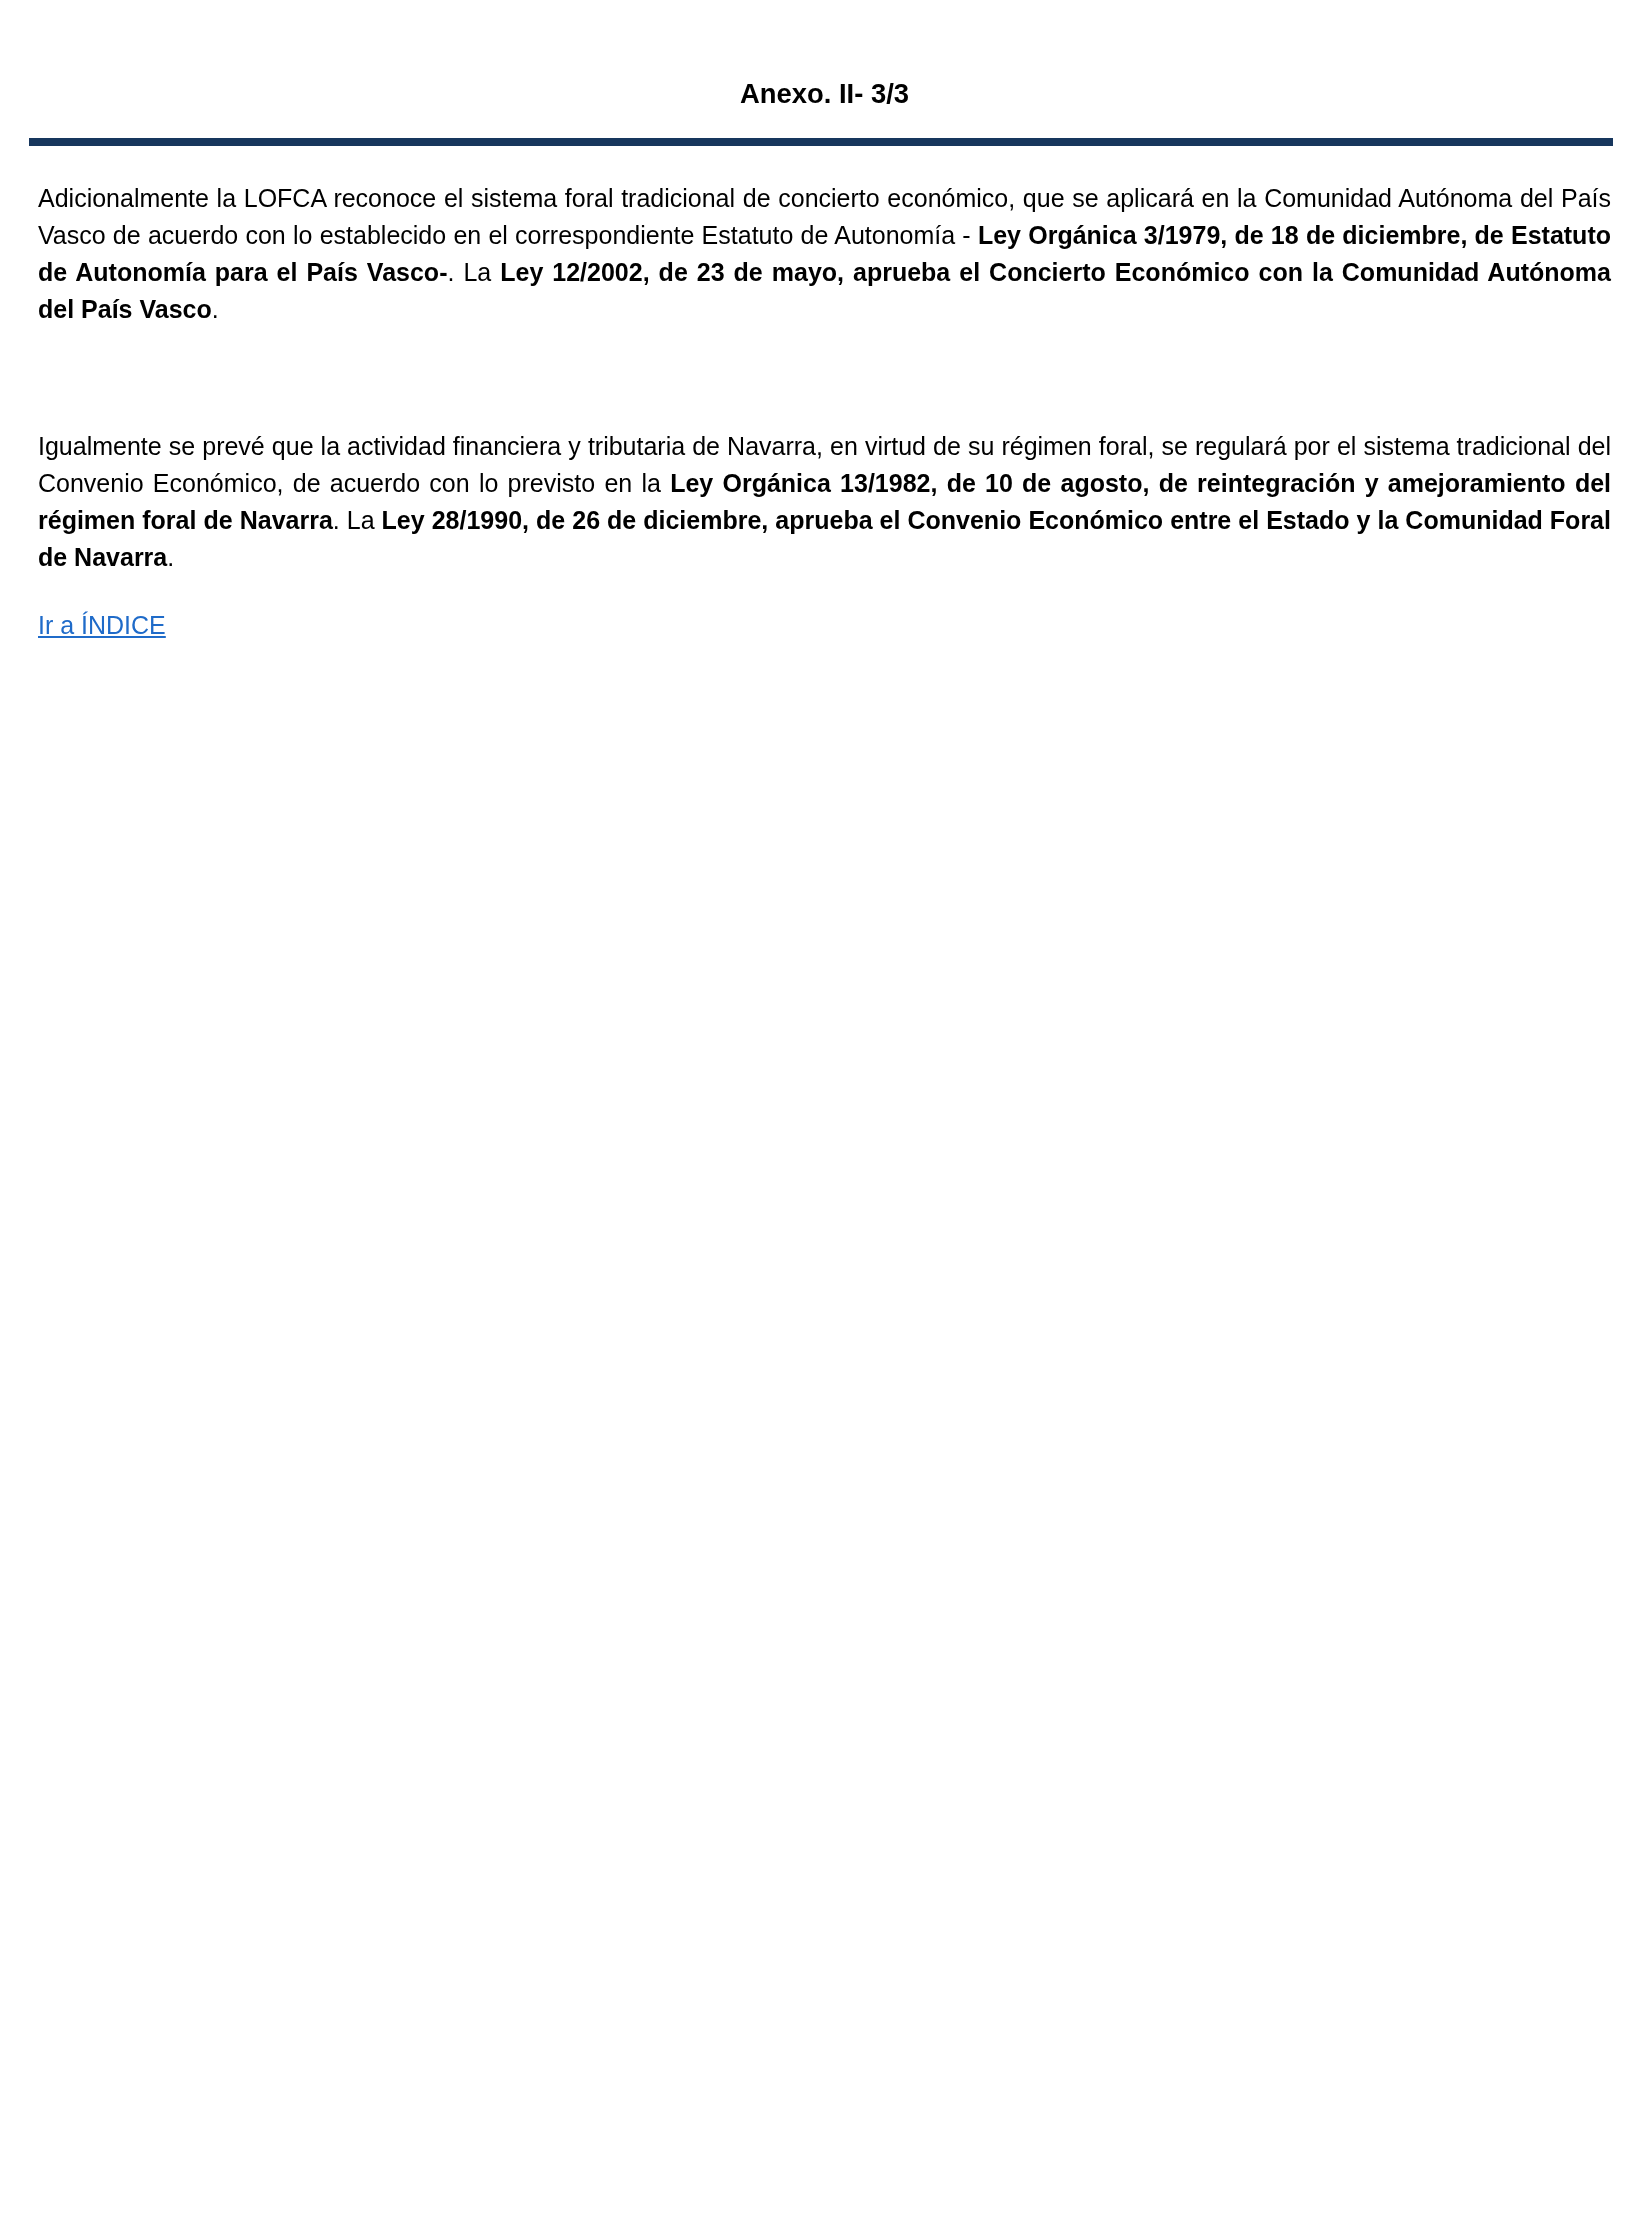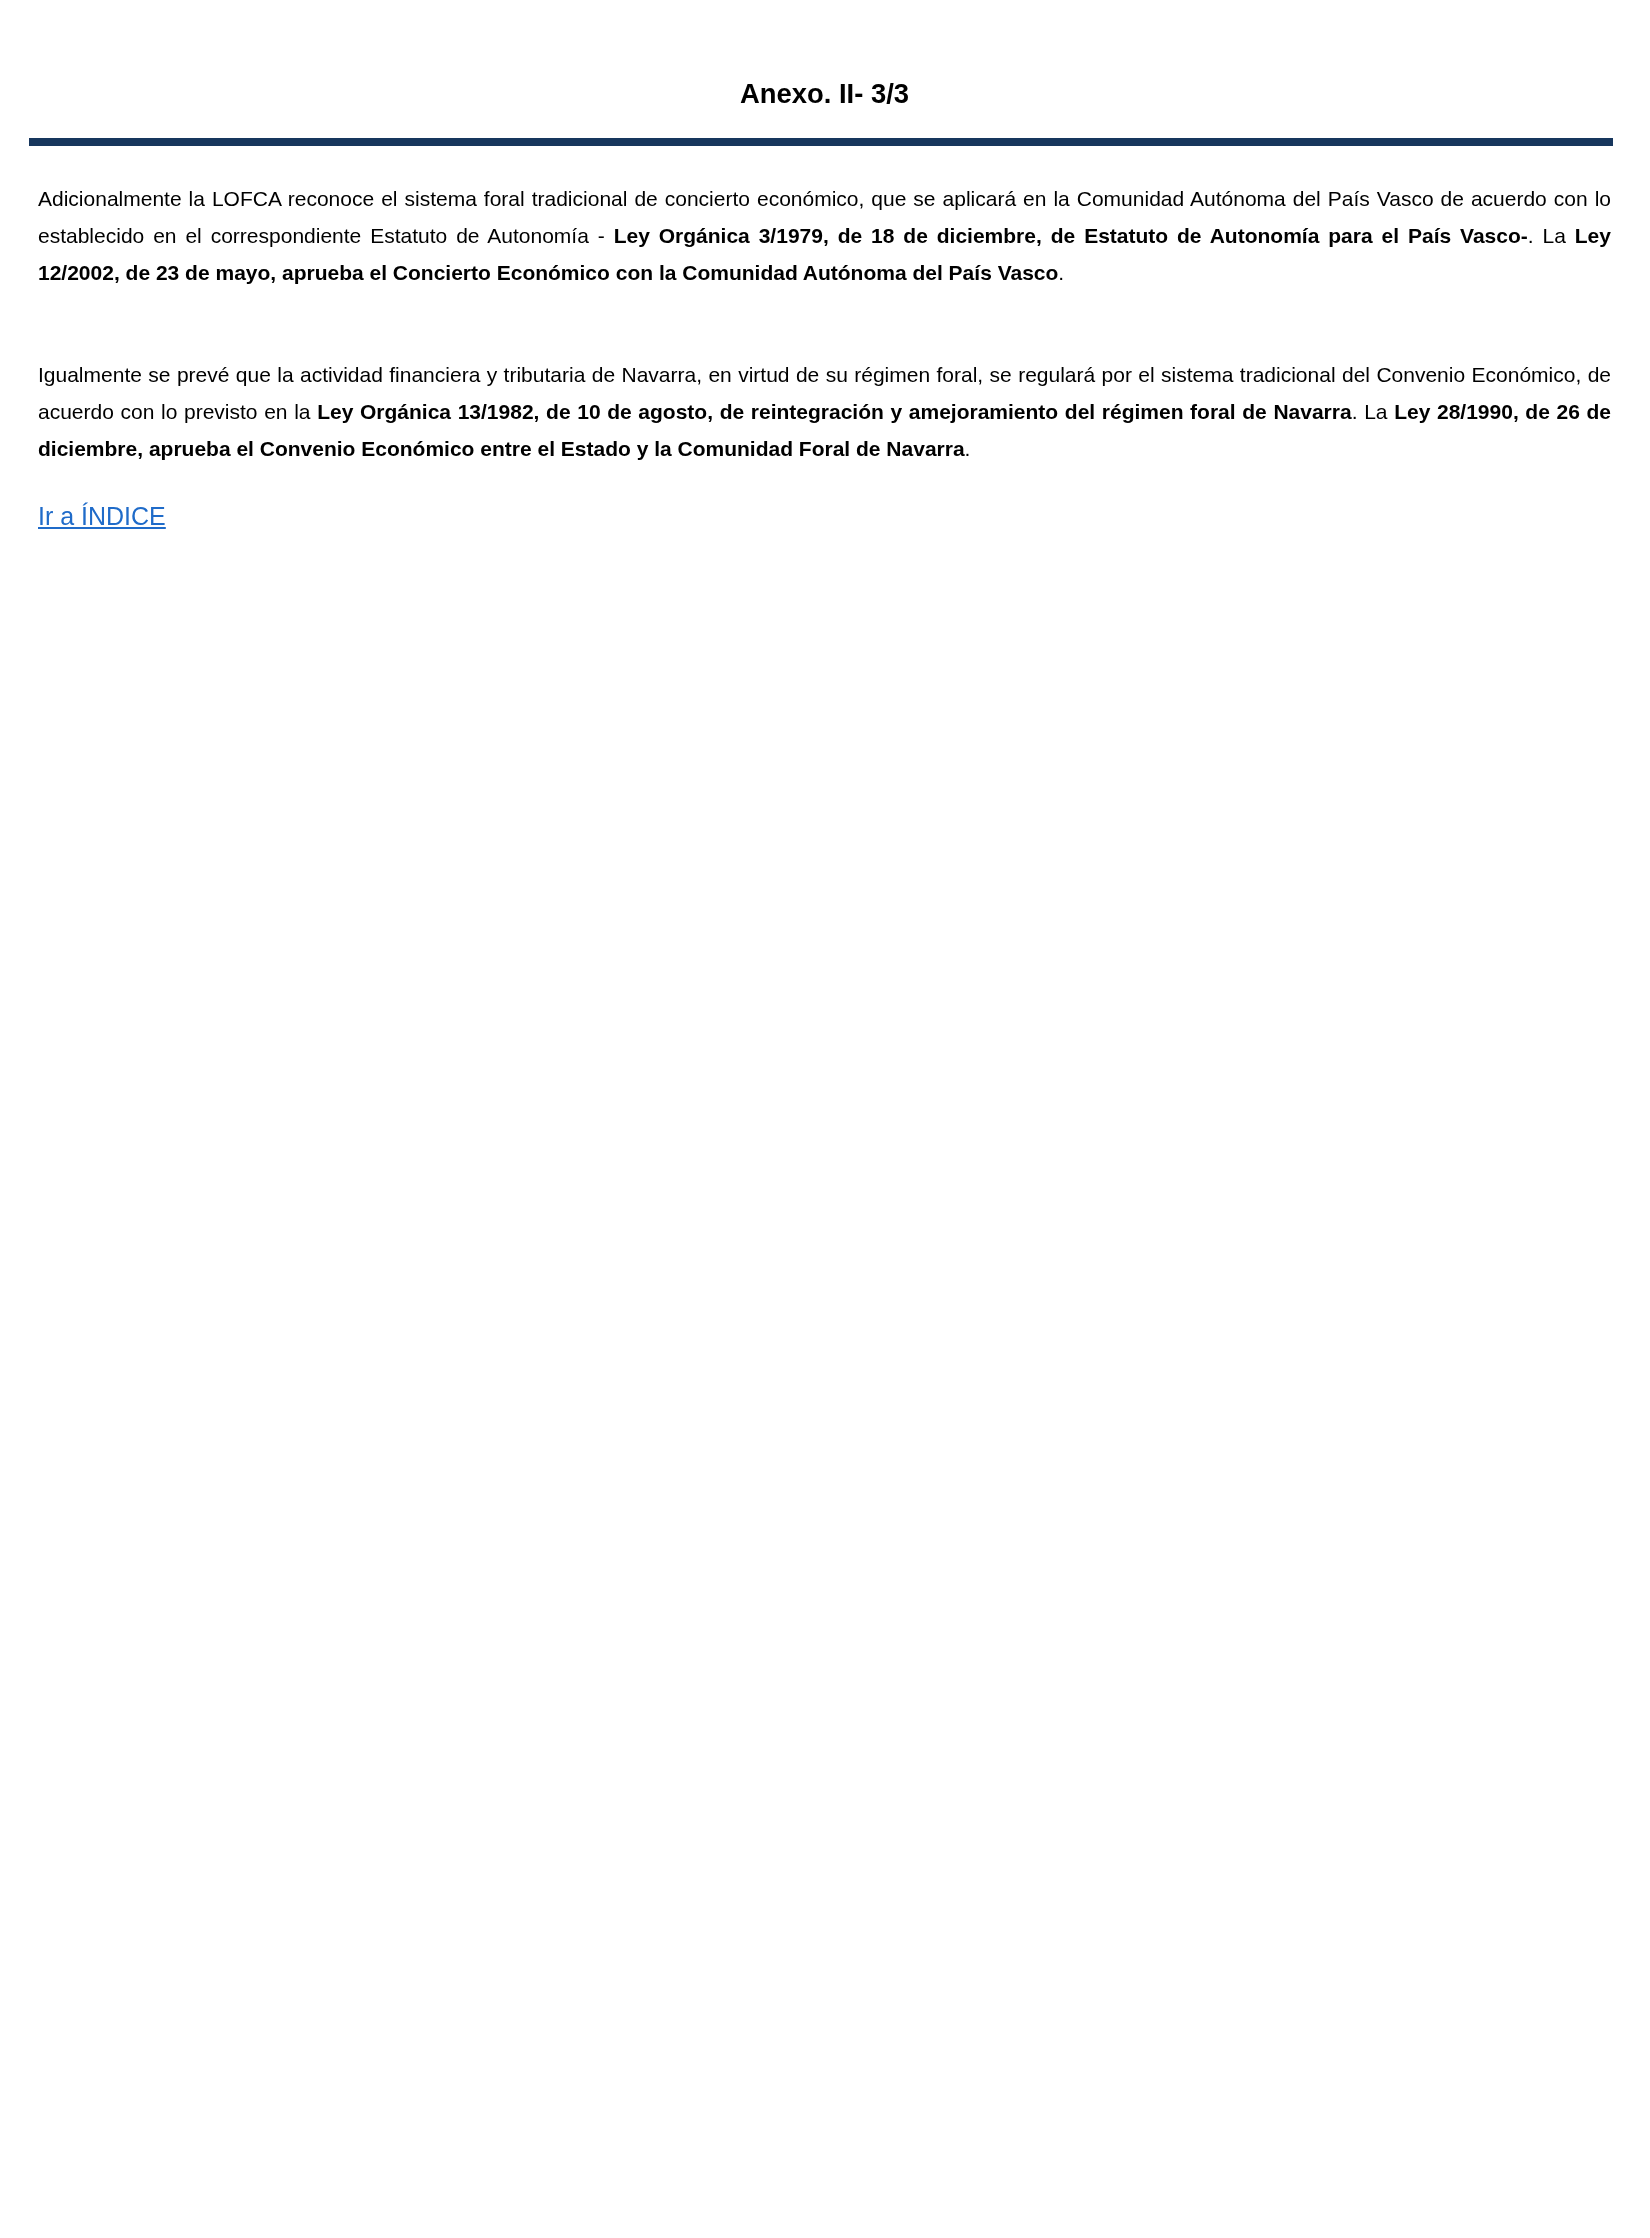--- a/index.html
+++ b/index.html
@@ -35,27 +35,27 @@
     text-align: center;
     line-height: 1.1;
     margin: 50px 0 0 0;
   }
   .header-rule {
     height: 8px;
     margin: 29px -2.4px 0 -9px;
     background: #17365D; 
   }
   .body-para {
-    font-size: 21px;
+    font-size: 25px;
     line-height: 37px;
     text-align: justify;
     margin: 34px 0 0 0;
   }
   .body-para.second {
-    margin-top: 65px;
+    margin-top: 100px;
   }
   .body-para span.run-bold {
     font-weight: bold;
   }
   .source-note {
     font-size: 22.6px;
     line-height: 27.4px;
     margin: 69px 0 0 0;
   }
   .link-row {

